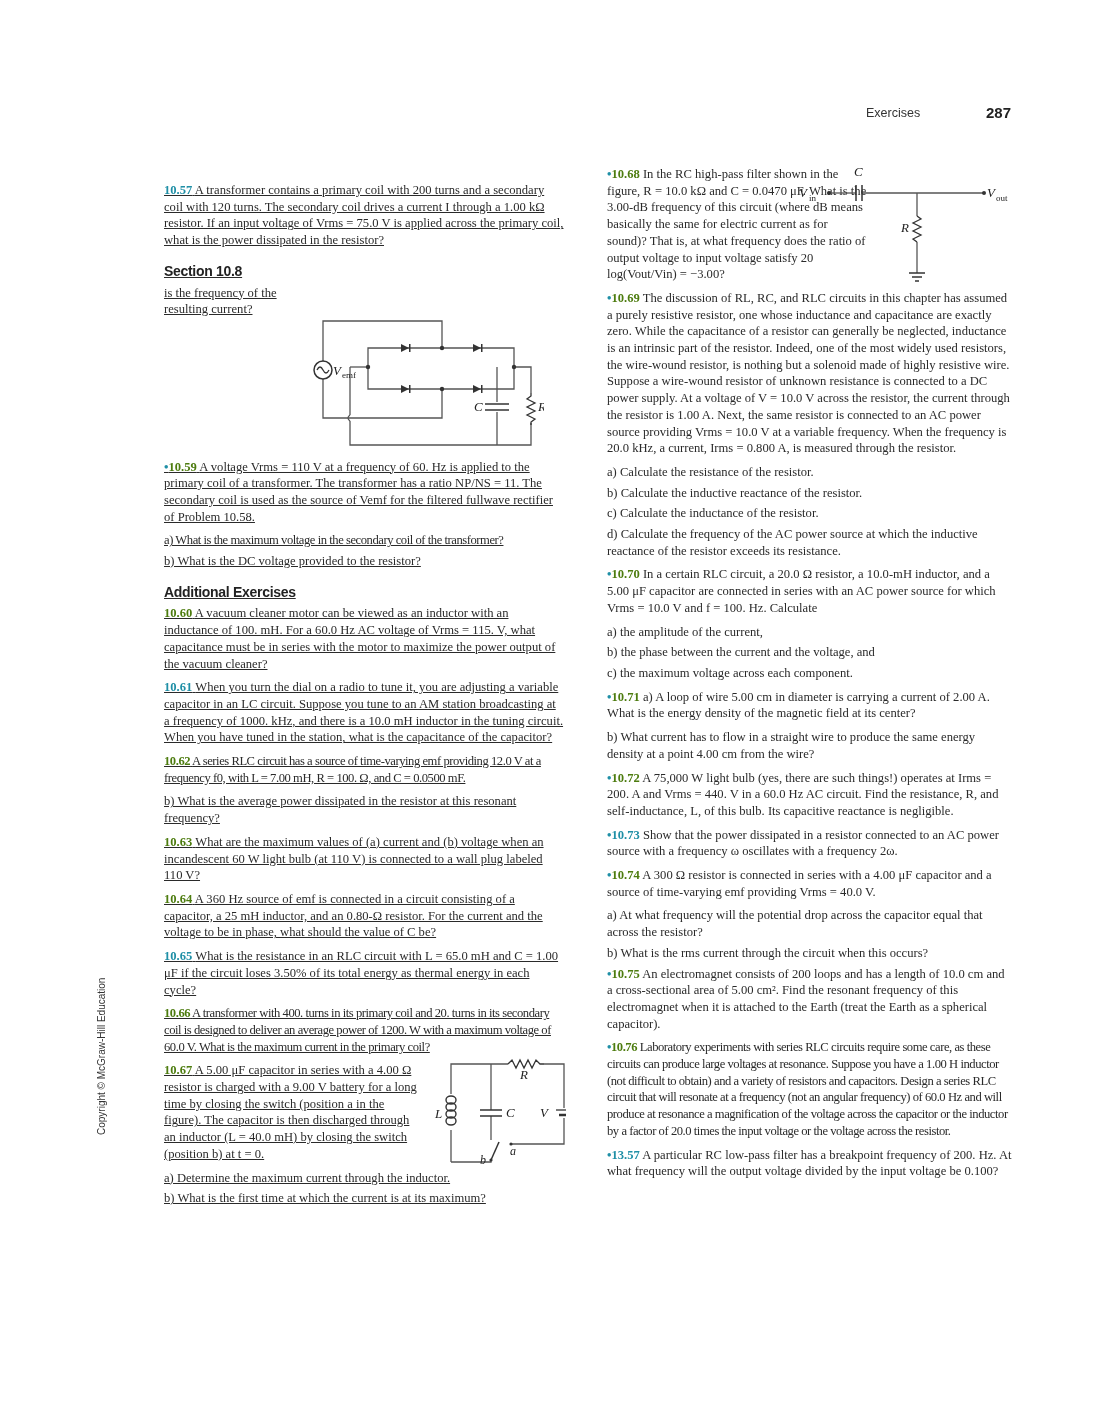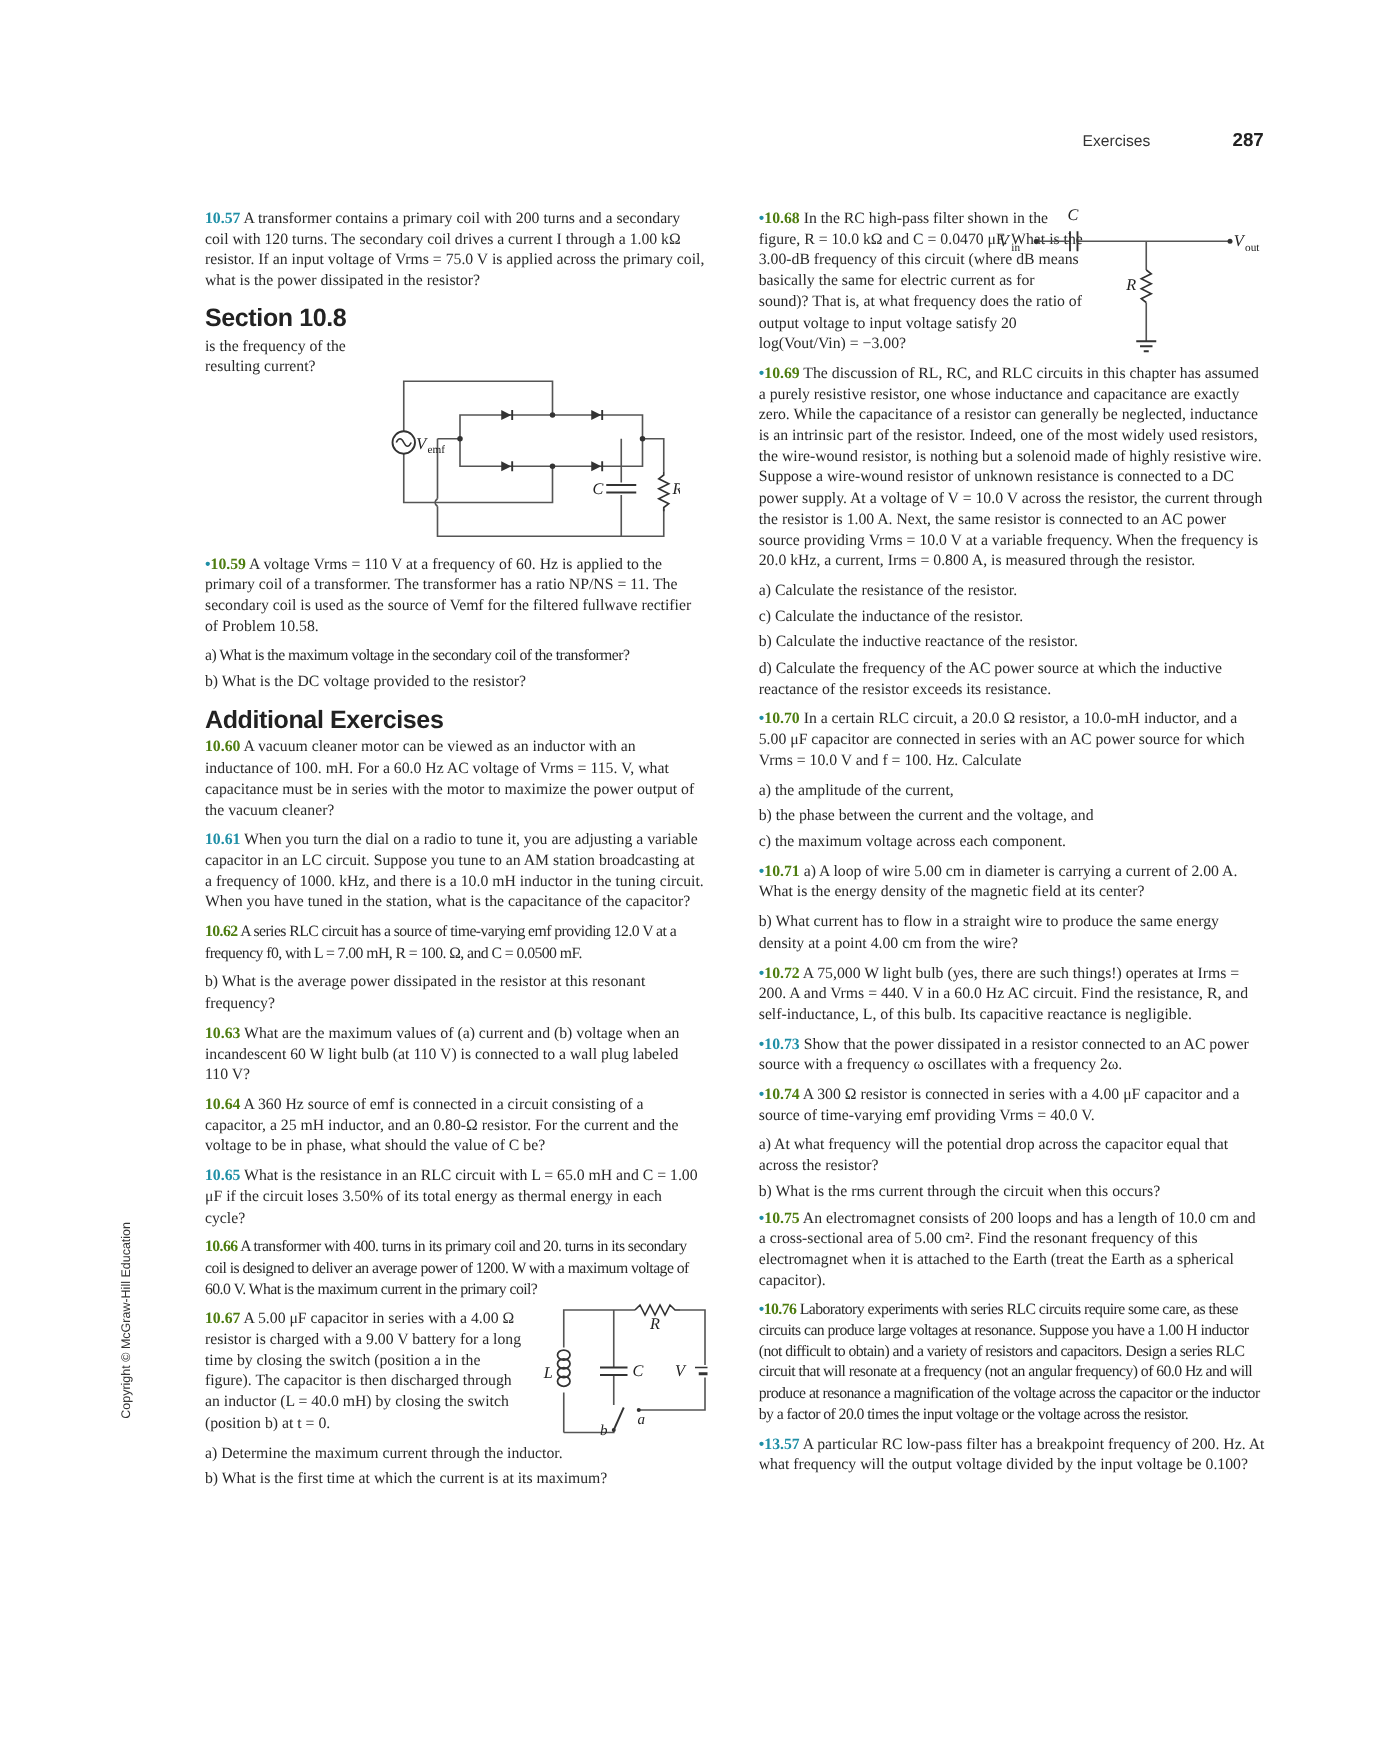--- a/index.html
+++ b/index.html
@@ -2,28 +2,28 @@
 <html><head>
 <meta charset="utf-8">
 <style>
   html, body { margin:0; padding:0; background:#ffffff; }
   body { width:1118px; height:1403px; position:relative; overflow:hidden;
          font-family:"Liberation Serif", "DejaVu Serif", serif; color:#2a2a2a; }
   .hdr { position:absolute; top:106px; font-family:"Liberation Sans", sans-serif; }
   .hdr-section { left:866px; font-size:12.5px; color:#333; }
   .hdr-page { left:986px; font-size:15px; font-weight:bold; color:#222; top:104px; }
   .col { position:absolute; font-size:12.6px; line-height:16.7px; }
-  .col-left { left:164px; width:400px; top:166px; }
+  .col-left { left:164px; width:400px; top:182px;text-decoration:underline; }
   .col-right { left:607px; width:405px; top:166px; }
   p { margin:0 0 7px 0; }
   .num { font-weight:bold; color:#4d7c0f; }
   .num.teal { color:#1f8fa6; }
   .dot { color:#1f8fa6; font-weight:bold; }
   .sub-item { margin:0 0 4px 0; }
-  h2 { font-family:"Liberation Sans", sans-serif; font-size:20px; font-weight:bold;
+  h2 { font-family:"Liberation Sans", sans-serif; font-size:14px; font-weight:bold;
        margin:14px 0 5px 0; letter-spacing:-0.3px; color:#222; }
   .condensed { letter-spacing:-0.45px; }
   .copyright { position:absolute; left:96px; top:1135px; transform-origin:left top;
                transform:rotate(-90deg); font-family:"Liberation Sans", sans-serif;
                font-size:10px; color:#333; white-space:nowrap; }
   .wrap-narrow { width:130px; }
   .wrap-68 { width:260px; }
   .wrap-67 { width:255px; }
   svg text { font-family:"Liberation Serif", serif; font-style:italic; fill:#222; }
 </style>
@@ -226,22 +226,22 @@
       <text x="55" y="15" font-size="13">C</text>
       <text x="102" y="71" font-size="13">R</text>
     </svg>
   </div>
 
   <p>
     <span class="dot">•</span><span class="num">10.69</span>
     <span>The discussion of RL, RC, and RLC circuits in this chapter has assumed a purely resistive resistor, one whose inductance and capacitance are exactly zero. While the capacitance of a resistor can generally be neglected, inductance is an intrinsic part of the resistor. Indeed, one of the most widely used resistors, the wire-wound resistor, is nothing but a solenoid made of highly resistive wire. Suppose a wire-wound resistor of unknown resistance is connected to a DC power supply. At a voltage of V = 10.0 V across the resistor, the current through the resistor is 1.00 A. Next, the same resistor is connected to an AC power source providing Vrms = 10.0 V at a variable frequency. When the frequency is 20.0 kHz, a current, Irms = 0.800 A, is measured through the resistor.</span>
   </p>
   <p class="sub-item">a) Calculate the resistance of the resistor.</p>
+  <p class="sub-item">b) Calculate the inductive reactance of the resistor.</p>
   <p class="sub-item">c) Calculate the inductance of the resistor.</p>
-  <p class="sub-item">b) Calculate the inductive reactance of the resistor.</p>
   <p>d) Calculate the frequency of the AC power source at which the inductive reactance of the resistor exceeds its resistance.</p>
 
   <p>
     <span class="dot">•</span><span class="num">10.70</span>
     <span>In a certain RLC circuit, a 20.0 Ω resistor, a 10.0-mH inductor, and a 5.00 μF capacitor are connected in series with an AC power source for which Vrms = 10.0 V and f = 100. Hz. Calculate</span>
   </p>
   <p class="sub-item">a) the amplitude of the current,</p>
   <p class="sub-item">b) the phase between the current and the voltage, and</p>
   <p>c) the maximum voltage across each component.</p>
 

